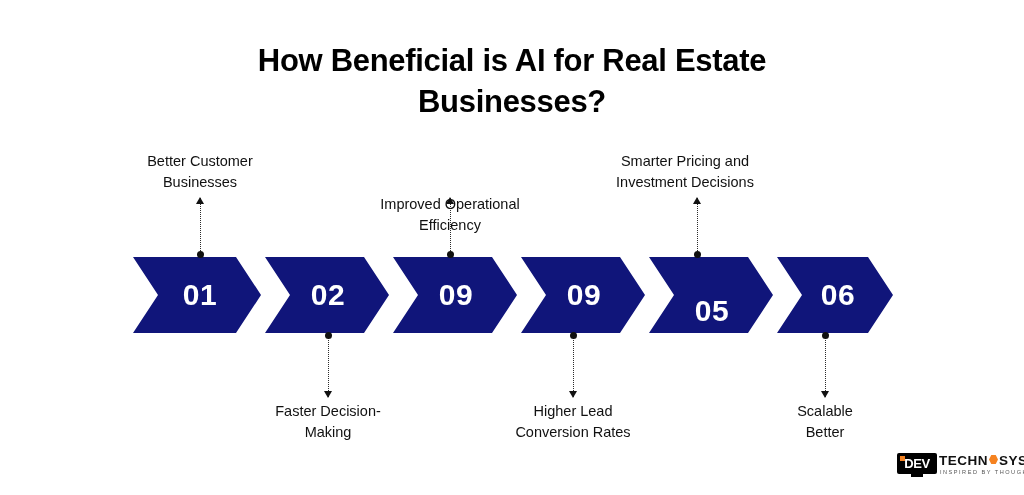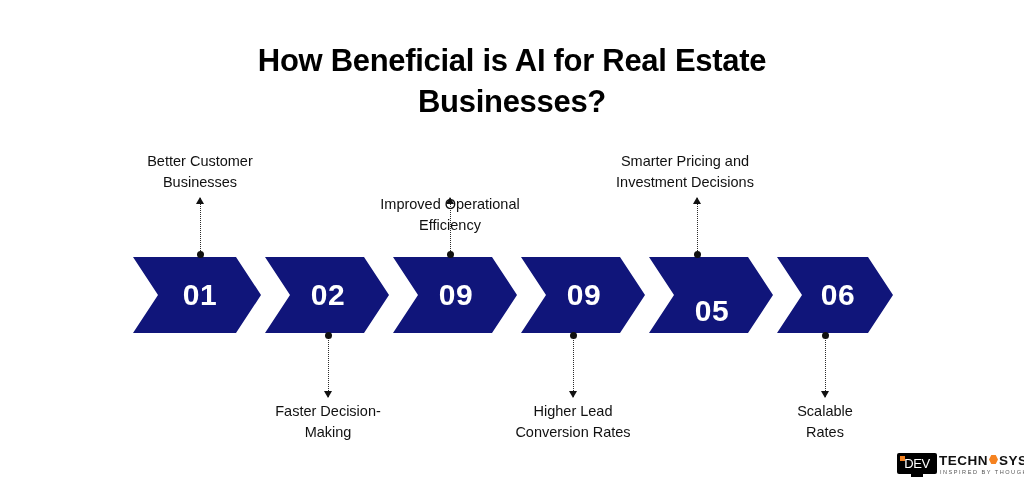--- a/index.html
+++ b/index.html
@@ -99,21 +99,21 @@
     position:absolute; left:14px; top:22px;
     width:12px; height:3px;
     background:#000000;
   }
   #logo-dev{
     position:absolute; left:0; top:1px;
     width:40px; height:21px;
     line-height:21px;
     text-align:center;
     font-size:13px;
-    font-weight:normal;
+    font-weight:bold;
     color:#ffffff;
     letter-spacing:-0.4px;
   }
   #logo-pixel{
     position:absolute; left:3px; top:4px;
     width:5px;height:5px;background:#f58220;
   }
   #logo-word{
     position:absolute; left:42px; top:1px;
     font-size:13.5px; font-weight:bold;
@@ -198,21 +198,21 @@
 Businesses</div>
 <div class="label" id="lab-2" style="left: 238px; top: 401px; width: 180px;">Faster Decision-
 Making</div>
 <div class="label" id="lab-3" style="left: 350px; top: 151px; width: 200px; margin-top: 43px;">Improved Operational
 Efficiency</div>
 <div class="label" id="lab-4" style="left: 478px; top: 401px; width: 190px;">Higher Lead
 Conversion Rates</div>
 <div class="label" id="lab-5" style="left: 580px; top: 151px; width: 210px;">Smarter Pricing and
 Investment Decisions</div>
 <div class="label" id="lab-6" style="left: 750px; top: 401px; width: 150px;">Scalable
-Rates</div>
+Better</div>
 
 <div id="logo">
   <div id="logo-badge"></div>
   <div id="logo-badge-stand"></div>
   <div id="logo-pixel"></div>
   <div id="logo-dev">DEV</div>
   <div id="logo-word"><span>TECHN</span><span id="logo-hex"></span><span>SYS</span></div>
   <div id="logo-tag">INSPIRED BY THOUGHTS</div>
 </div>
 

